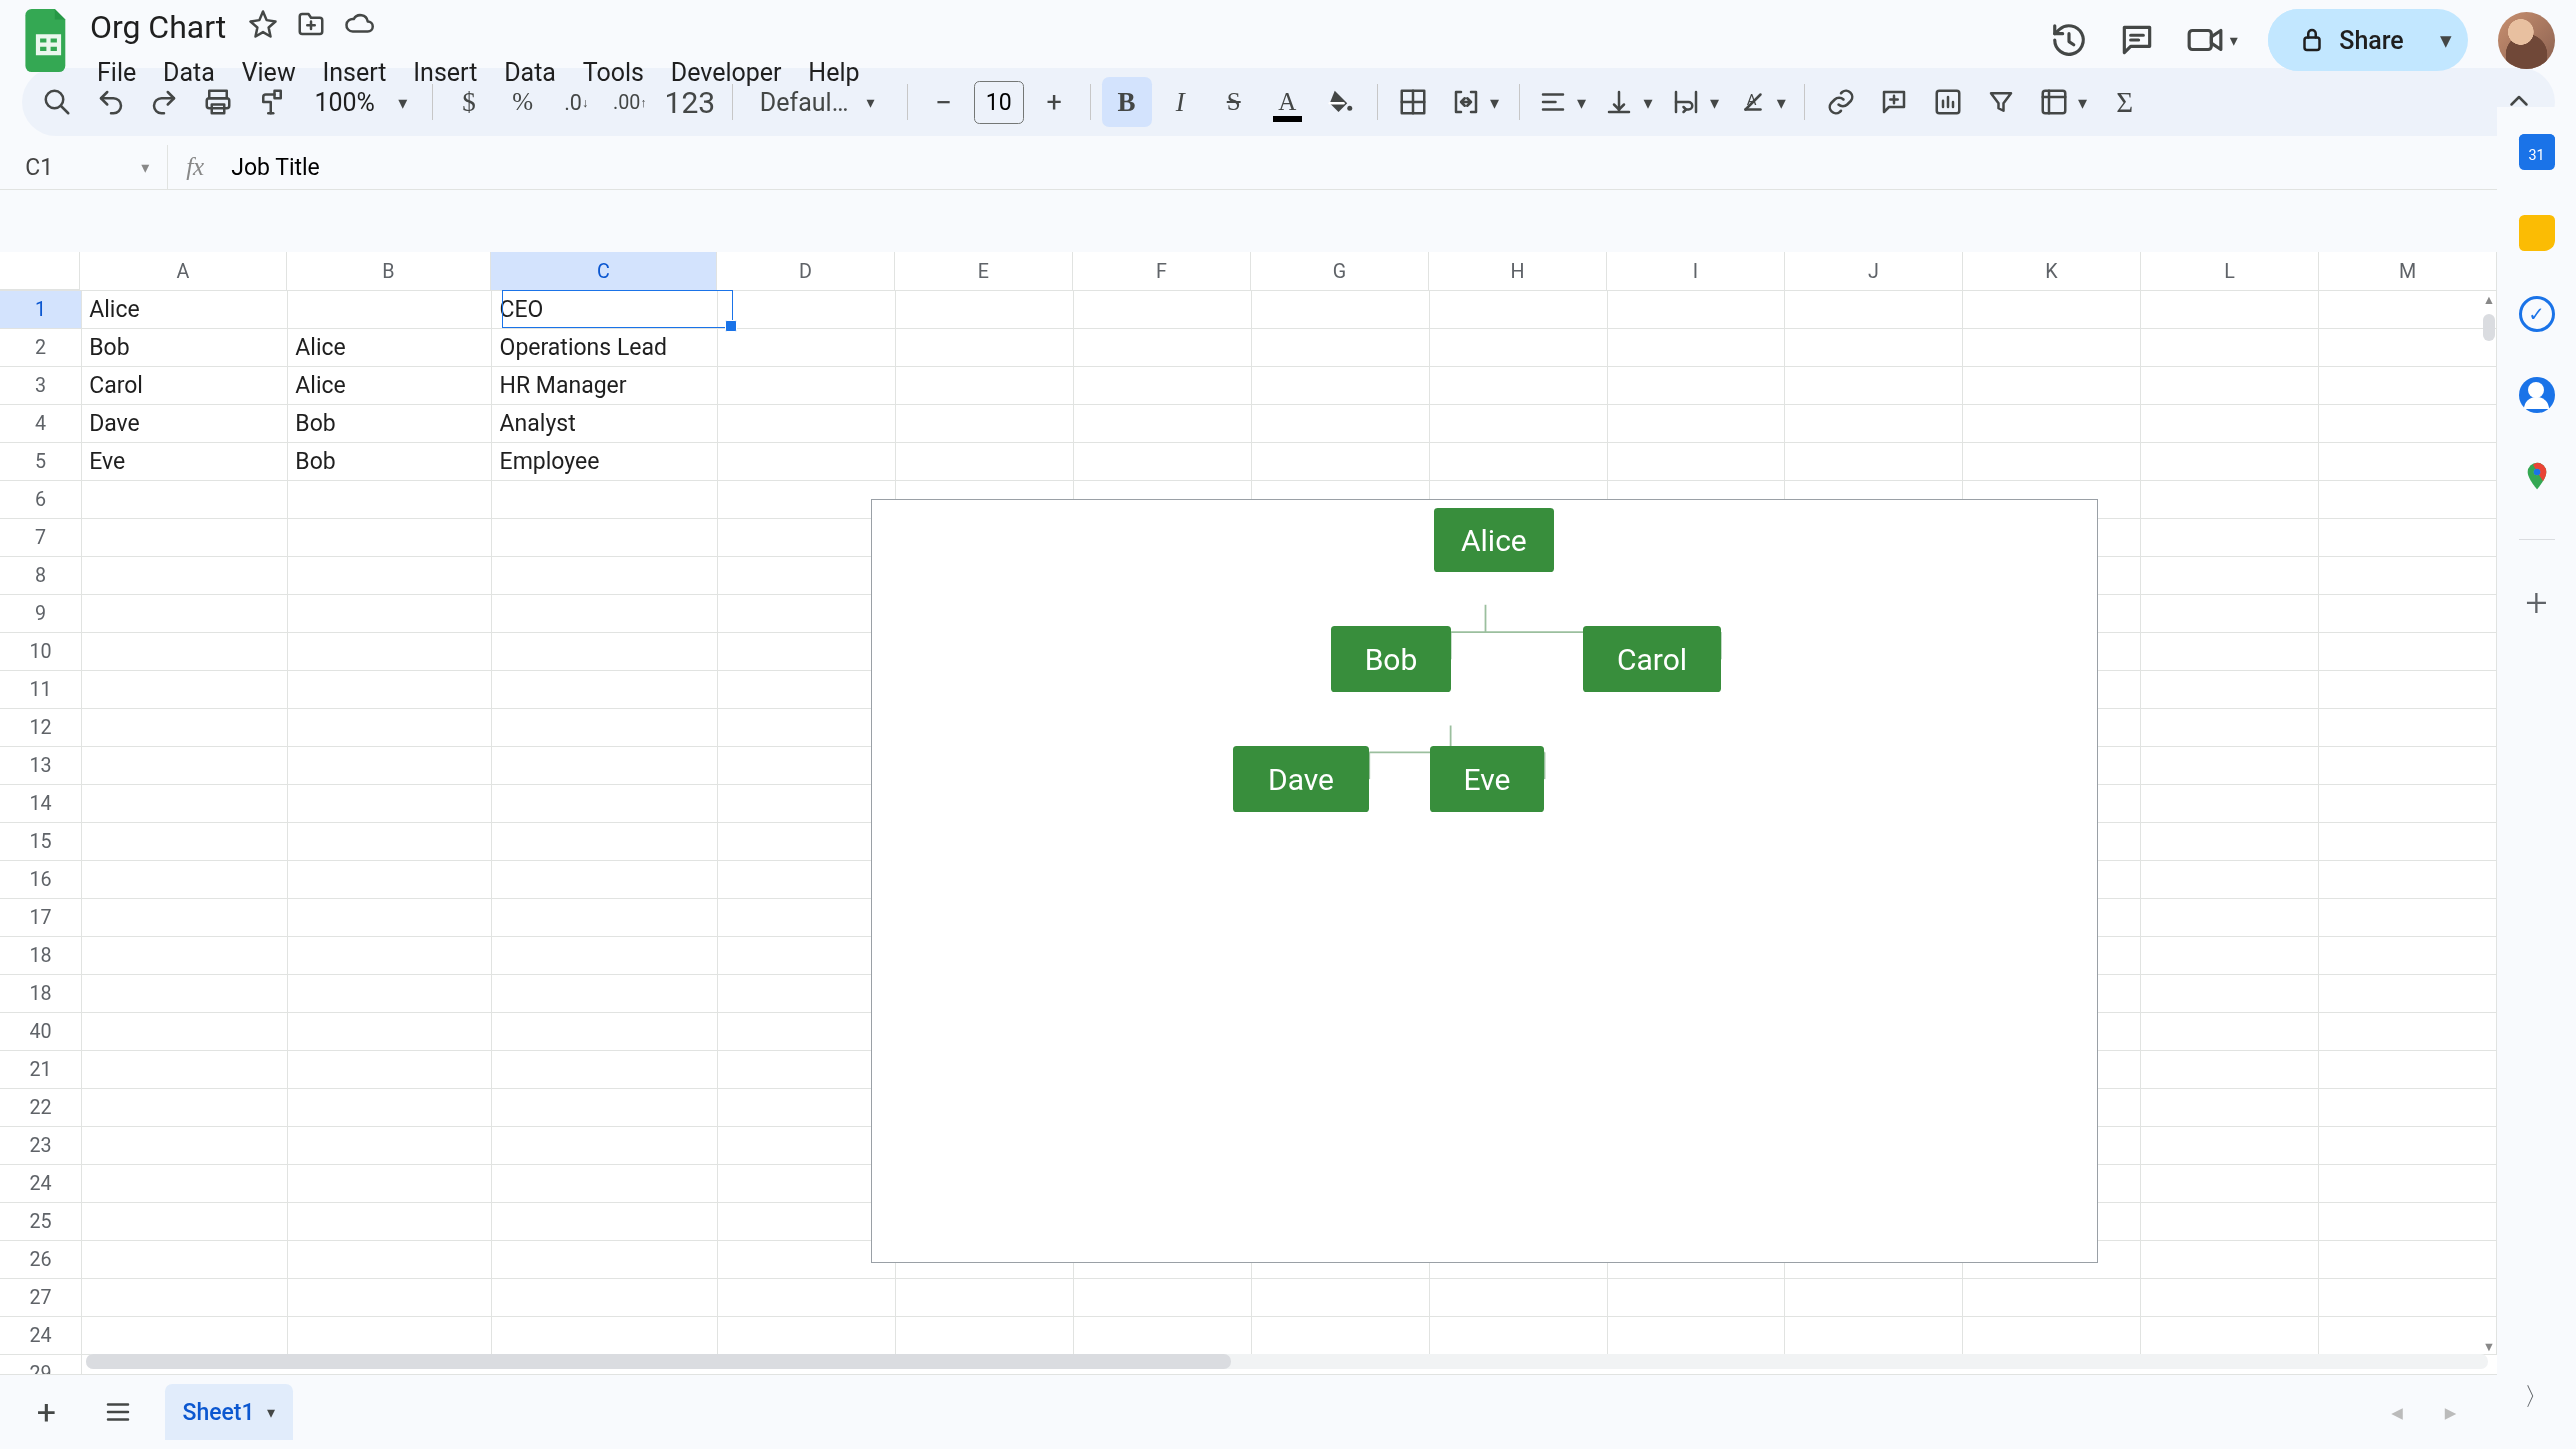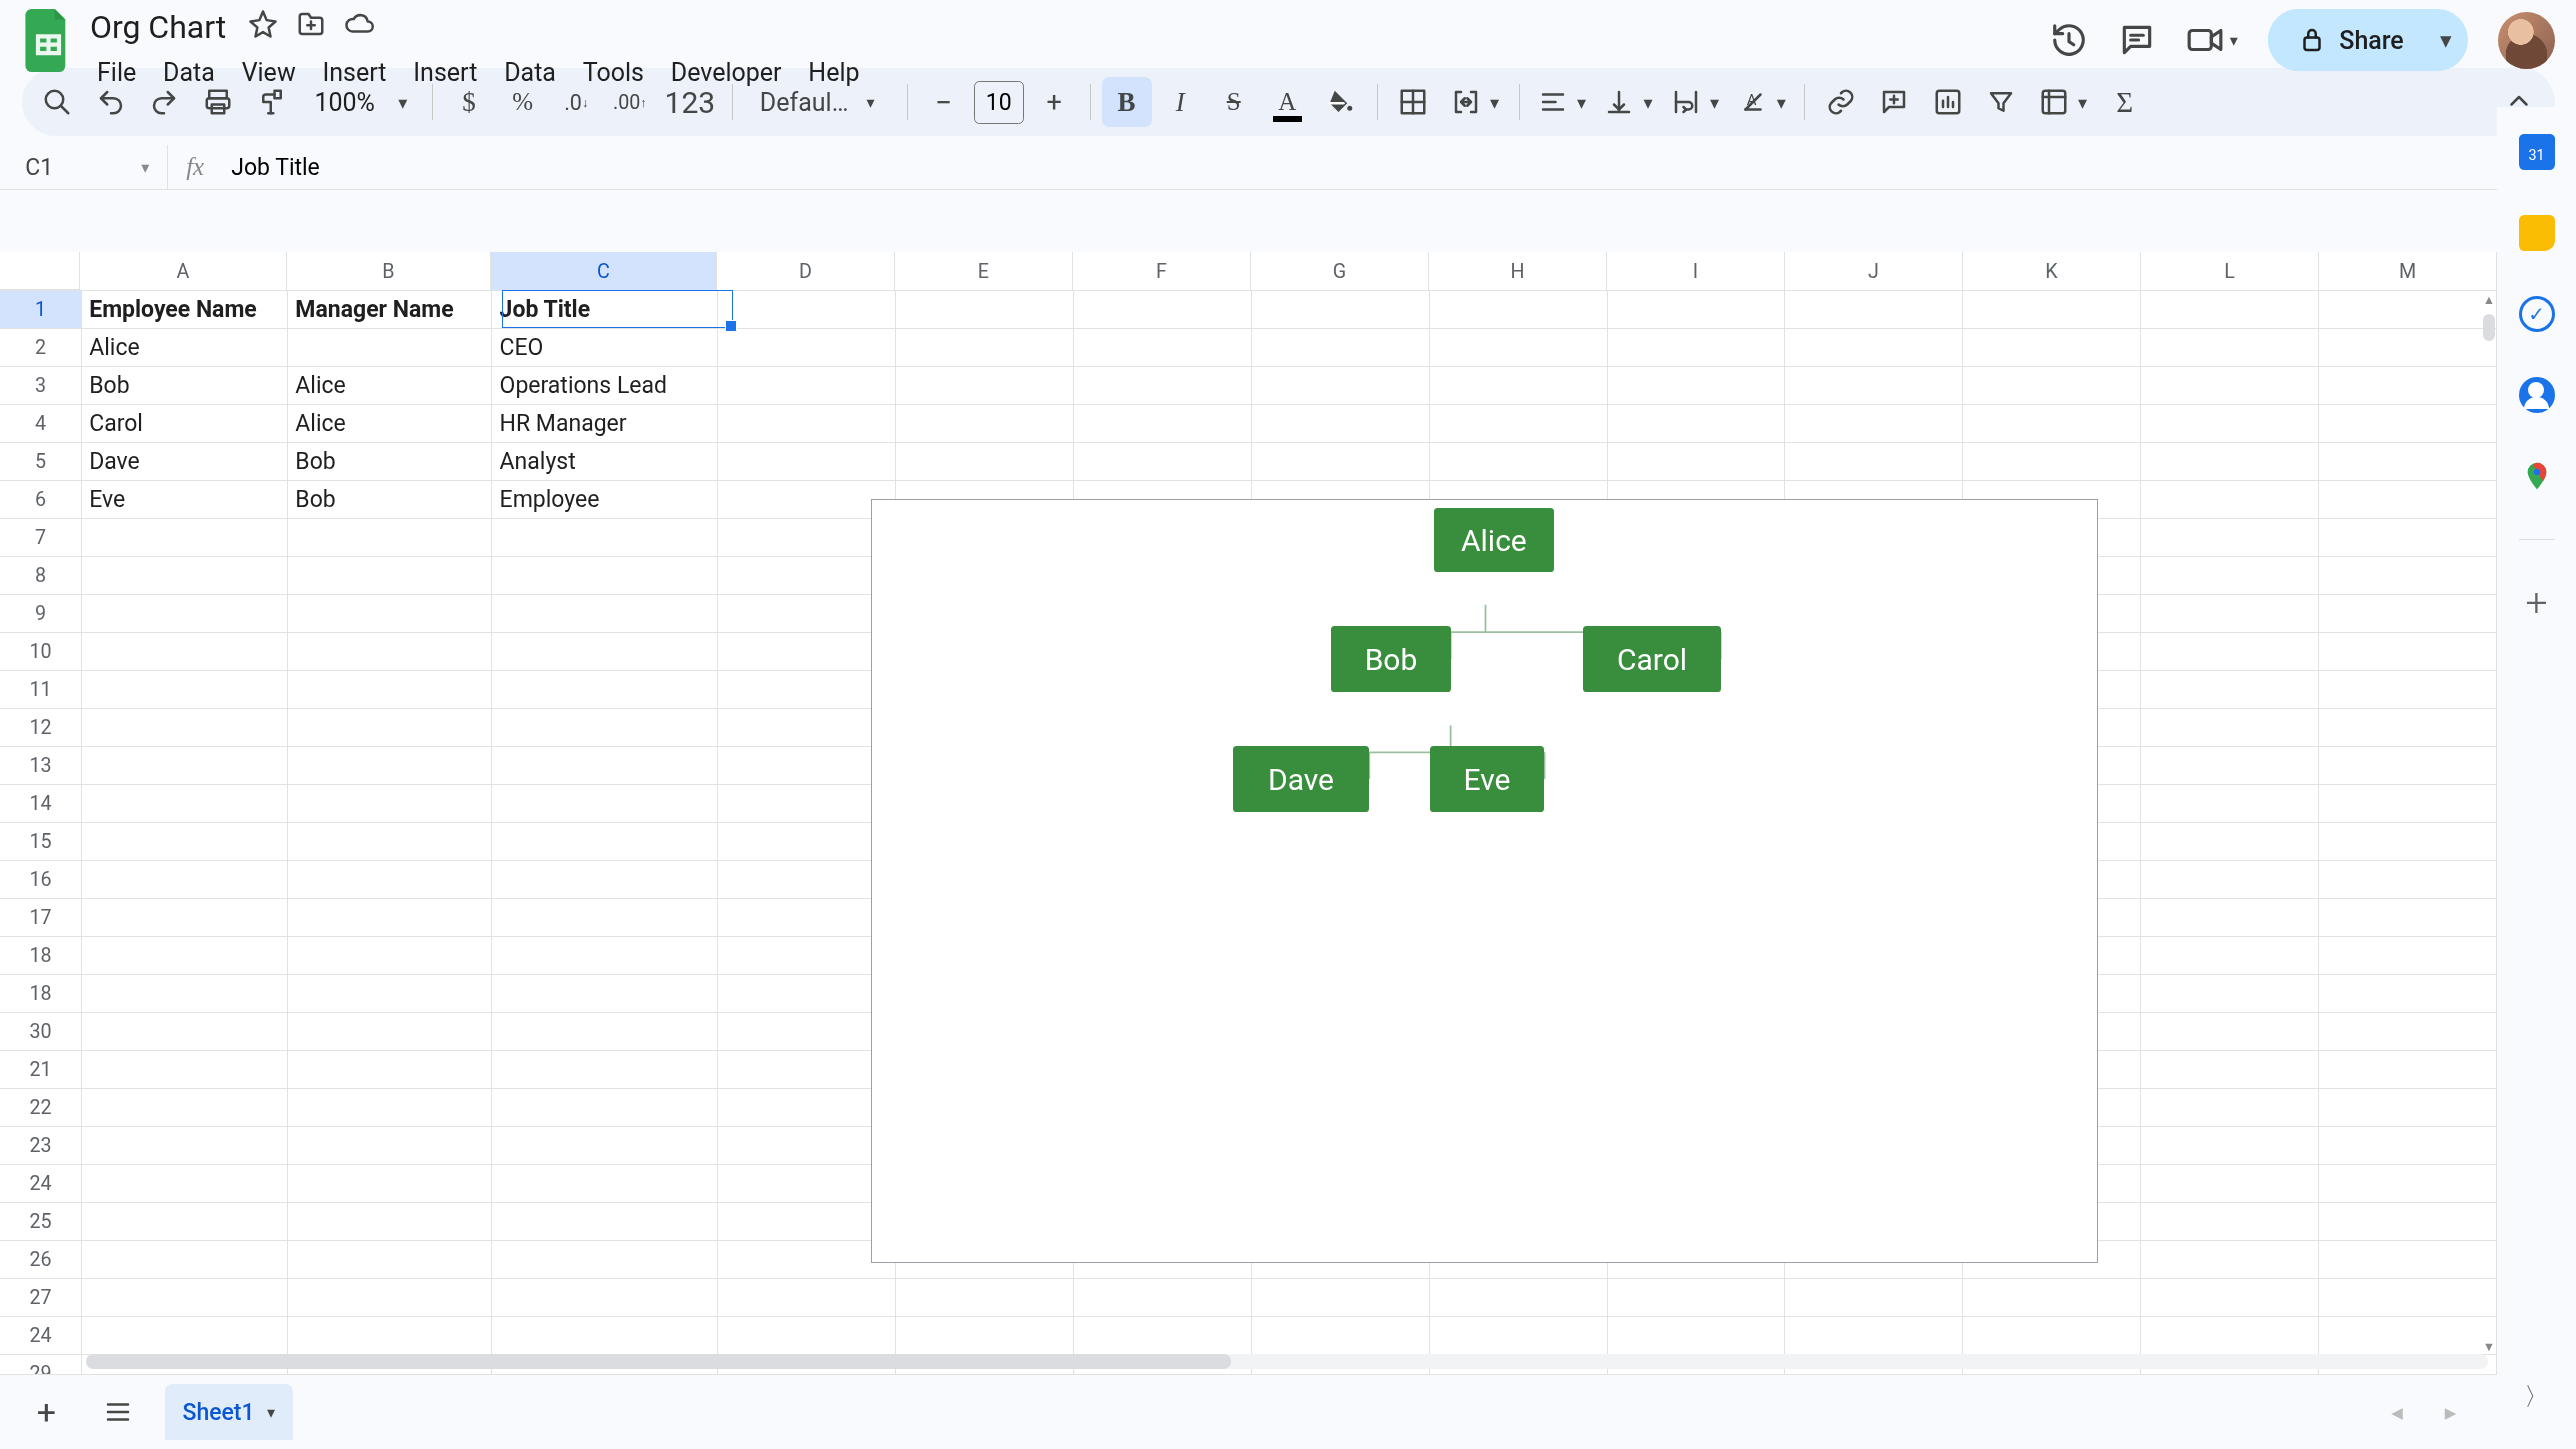--- a/index.html
+++ b/index.html
@@ -364,47 +364,32 @@
       <div class="rh">10</div>
       <div class="rh">11</div>
       <div class="rh">12</div>
       <div class="rh">13</div>
       <div class="rh">14</div>
       <div class="rh">15</div>
       <div class="rh">16</div>
       <div class="rh">17</div>
       <div class="rh">18</div>
       <div class="rh">18</div>
-      <div class="rh">30</div>
+      <div class="rh">40</div>
       <div class="rh">21</div>
       <div class="rh">22</div>
       <div class="rh">23</div>
       <div class="rh">24</div>
       <div class="rh">25</div>
       <div class="rh">26</div>
       <div class="rh">27</div>
       <div class="rh">24</div>
       <div class="rh">29</div>
     </div>
   <div class="cells" id="cells">
-      <div class="row">
-        <div class="cell bold" style="width: 211px;">Employee Name</div>
-        <div class="cell bold" style="width: 209px;">Manager Name</div>
-        <div class="cell bold" style="width: 231px;">Job Title</div>
-        <div class="cell" style="width: 182px;"></div>
-        <div class="cell" style="width: 182px;"></div>
-        <div class="cell" style="width: 182px;"></div>
-        <div class="cell" style="width: 182px;"></div>
-        <div class="cell" style="width: 182px;"></div>
-        <div class="cell" style="width: 182px;"></div>
-        <div class="cell" style="width: 182px;"></div>
-        <div class="cell" style="width: 182px;"></div>
-        <div class="cell" style="width: 182px;"></div>
-        <div class="cell" style="width: 182px;"></div>
-      </div>
       <div class="row">
         <div class="cell" style="width: 211px;">Alice</div>
         <div class="cell" style="width: 209px;"></div>
         <div class="cell" style="width: 231px;">CEO</div>
         <div class="cell" style="width: 182px;"></div>
         <div class="cell" style="width: 182px;"></div>
         <div class="cell" style="width: 182px;"></div>
         <div class="cell" style="width: 182px;"></div>
         <div class="cell" style="width: 182px;"></div>
         <div class="cell" style="width: 182px;"></div>

